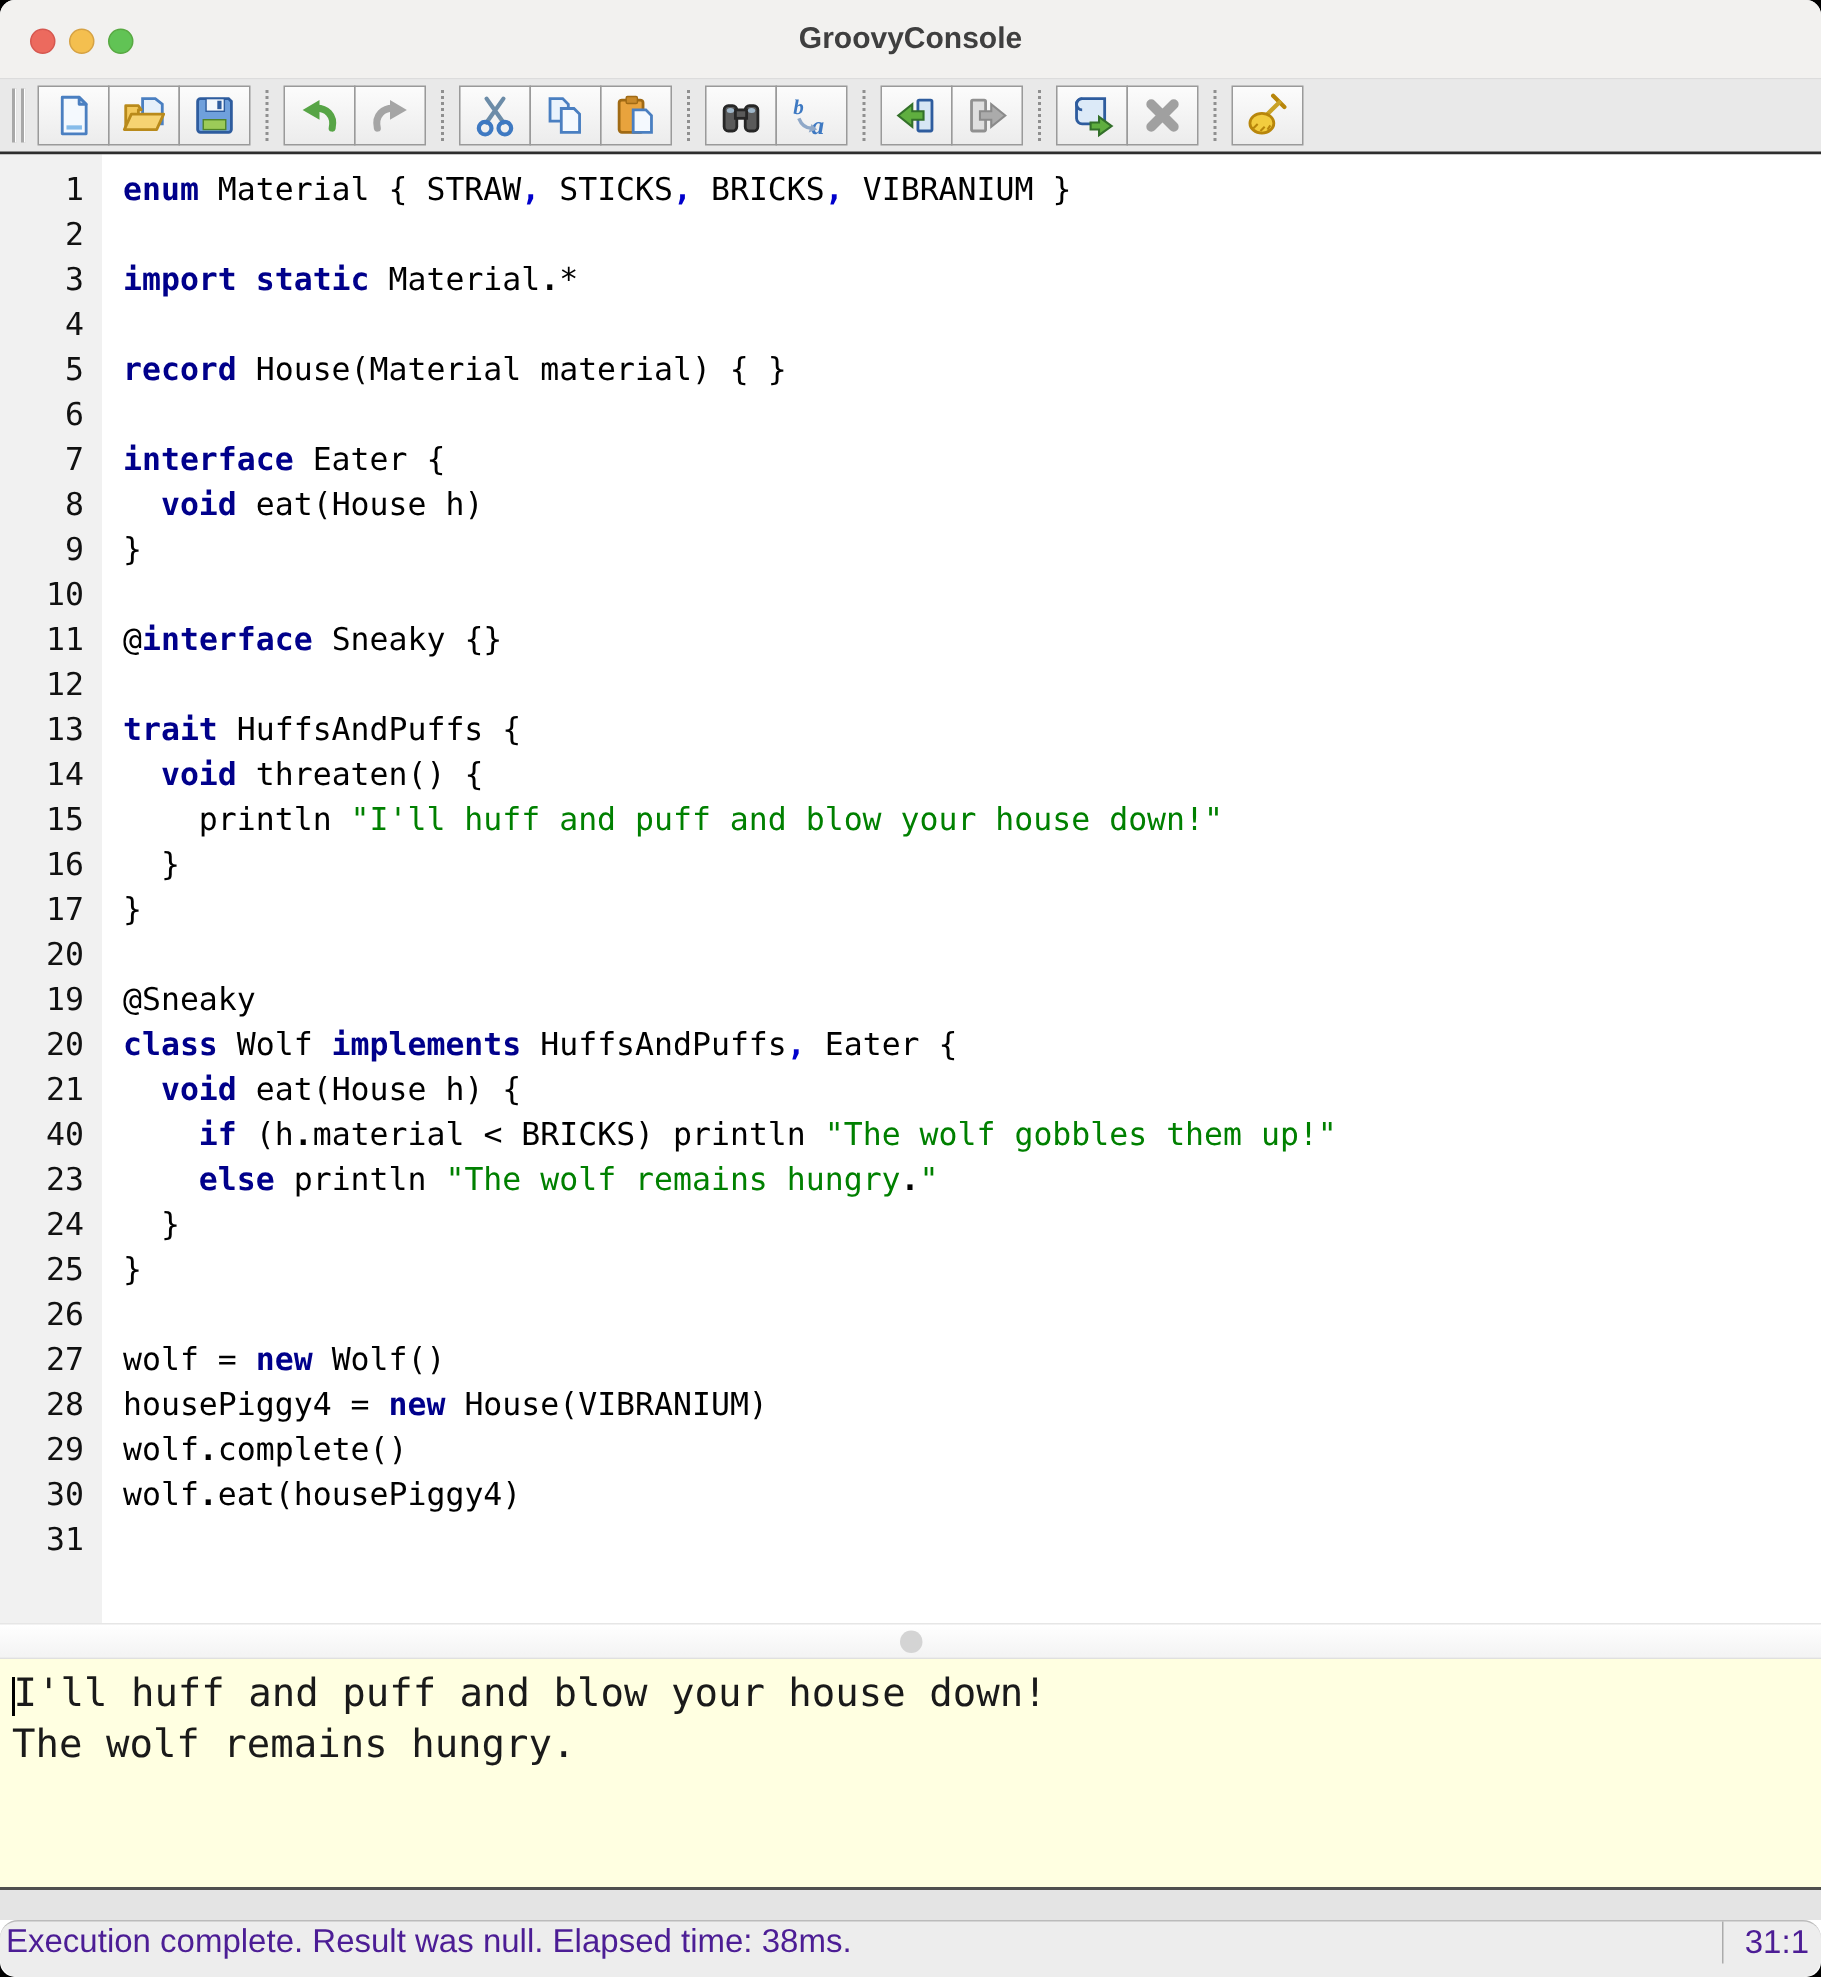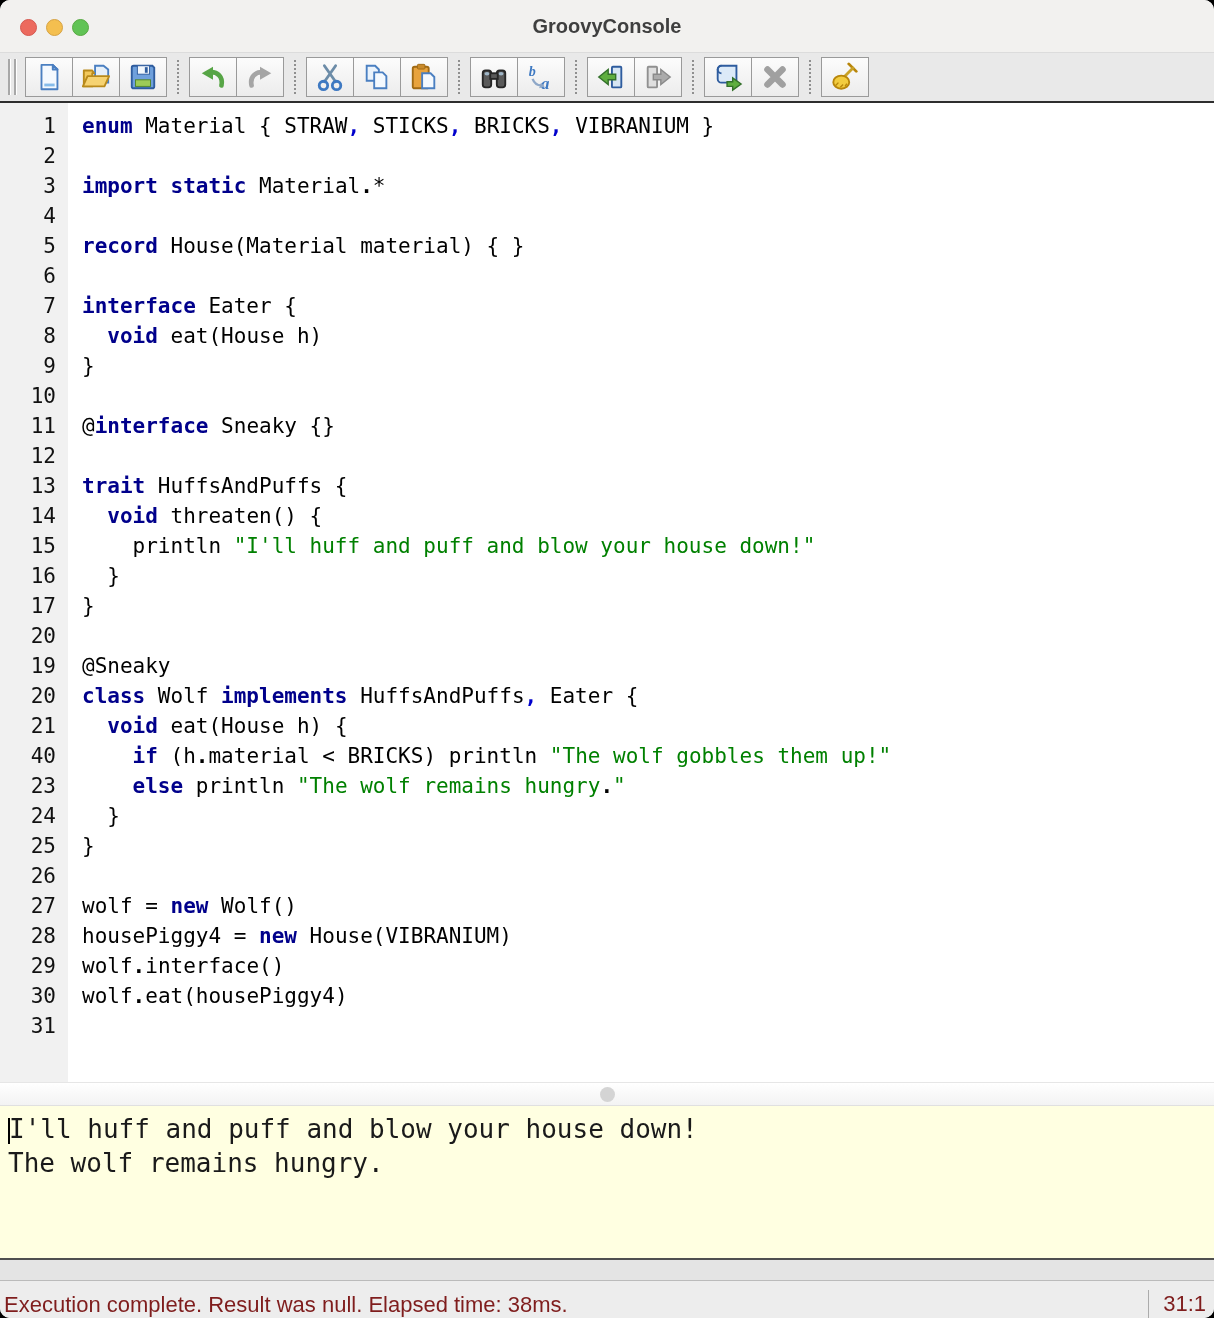--- a/index.html
+++ b/index.html
@@ -53,22 +53,22 @@
   
   .output{flex:0 0 146px;background:var(--out-bg);cursor:text;
     padding:6px 0 0 8px;overflow:hidden;}
   .out-line{font-family:"DejaVu Sans Mono",monospace;font-size:26px;line-height:34px;
     color:#1A1A1A;white-space:pre;}
   .caret{display:inline-block;width:0;border-left:2px solid #000;height:26px;
     vertical-align:text-bottom;margin-right:-1px;}
   
   .status-gap{flex:0 0 20px;background:#E4E4E4;border-top:2px solid #4F4F4F;}
   .statusbar{flex:0 0 37px;background:#EDEDED;border-top:1px solid #BBBBBB;
-    display:flex;align-items:flex-end;font-size:22px;color:#7f1d1d;
-    padding:0 8px 0 4px;}
+    display:flex;align-items:flex-start;font-size:22px;color:#4c1d95;
+    padding:0 8px 0 4px;border-radius:12px;}
   .status-msg{flex:1 1 auto;white-space:nowrap;overflow:hidden;}
   .caret-pos-wrap{display:flex;align-items:center;gap:14px;}
   .vsep{width:1px;height:28px;background:#ABABAB;}
 </style>
 </head>
 <body>
 
 <div class="window">
 
   <div class="titlebar">
@@ -351,21 +351,21 @@
         <div class="line">
           <span class="ln">27</span>
           <span class="lc"><span class="t-p">wolf = </span><span class="t-k">new</span><span class="t-p"> Wolf()</span></span>
         </div>
         <div class="line">
           <span class="ln">28</span>
           <span class="lc"><span class="t-p">housePiggy4 = </span><span class="t-k">new</span><span class="t-p"> House(VIBRANIUM)</span></span>
         </div>
         <div class="line">
           <span class="ln">29</span>
-          <span class="lc"><span class="t-p">wolf</span><span class="t-o">.</span><span class="t-p">interface()</span></span>
+          <span class="lc"><span class="t-p">wolf</span><span class="t-o">.</span><span class="t-p">complete()</span></span>
         </div>
         <div class="line">
           <span class="ln">30</span>
           <span class="lc"><span class="t-p">wolf</span><span class="t-o">.</span><span class="t-p">eat(housePiggy4)</span></span>
         </div>
         <div class="line">
           <span class="ln">31</span>
           <span class="lc"></span>
         </div>
       </div>

